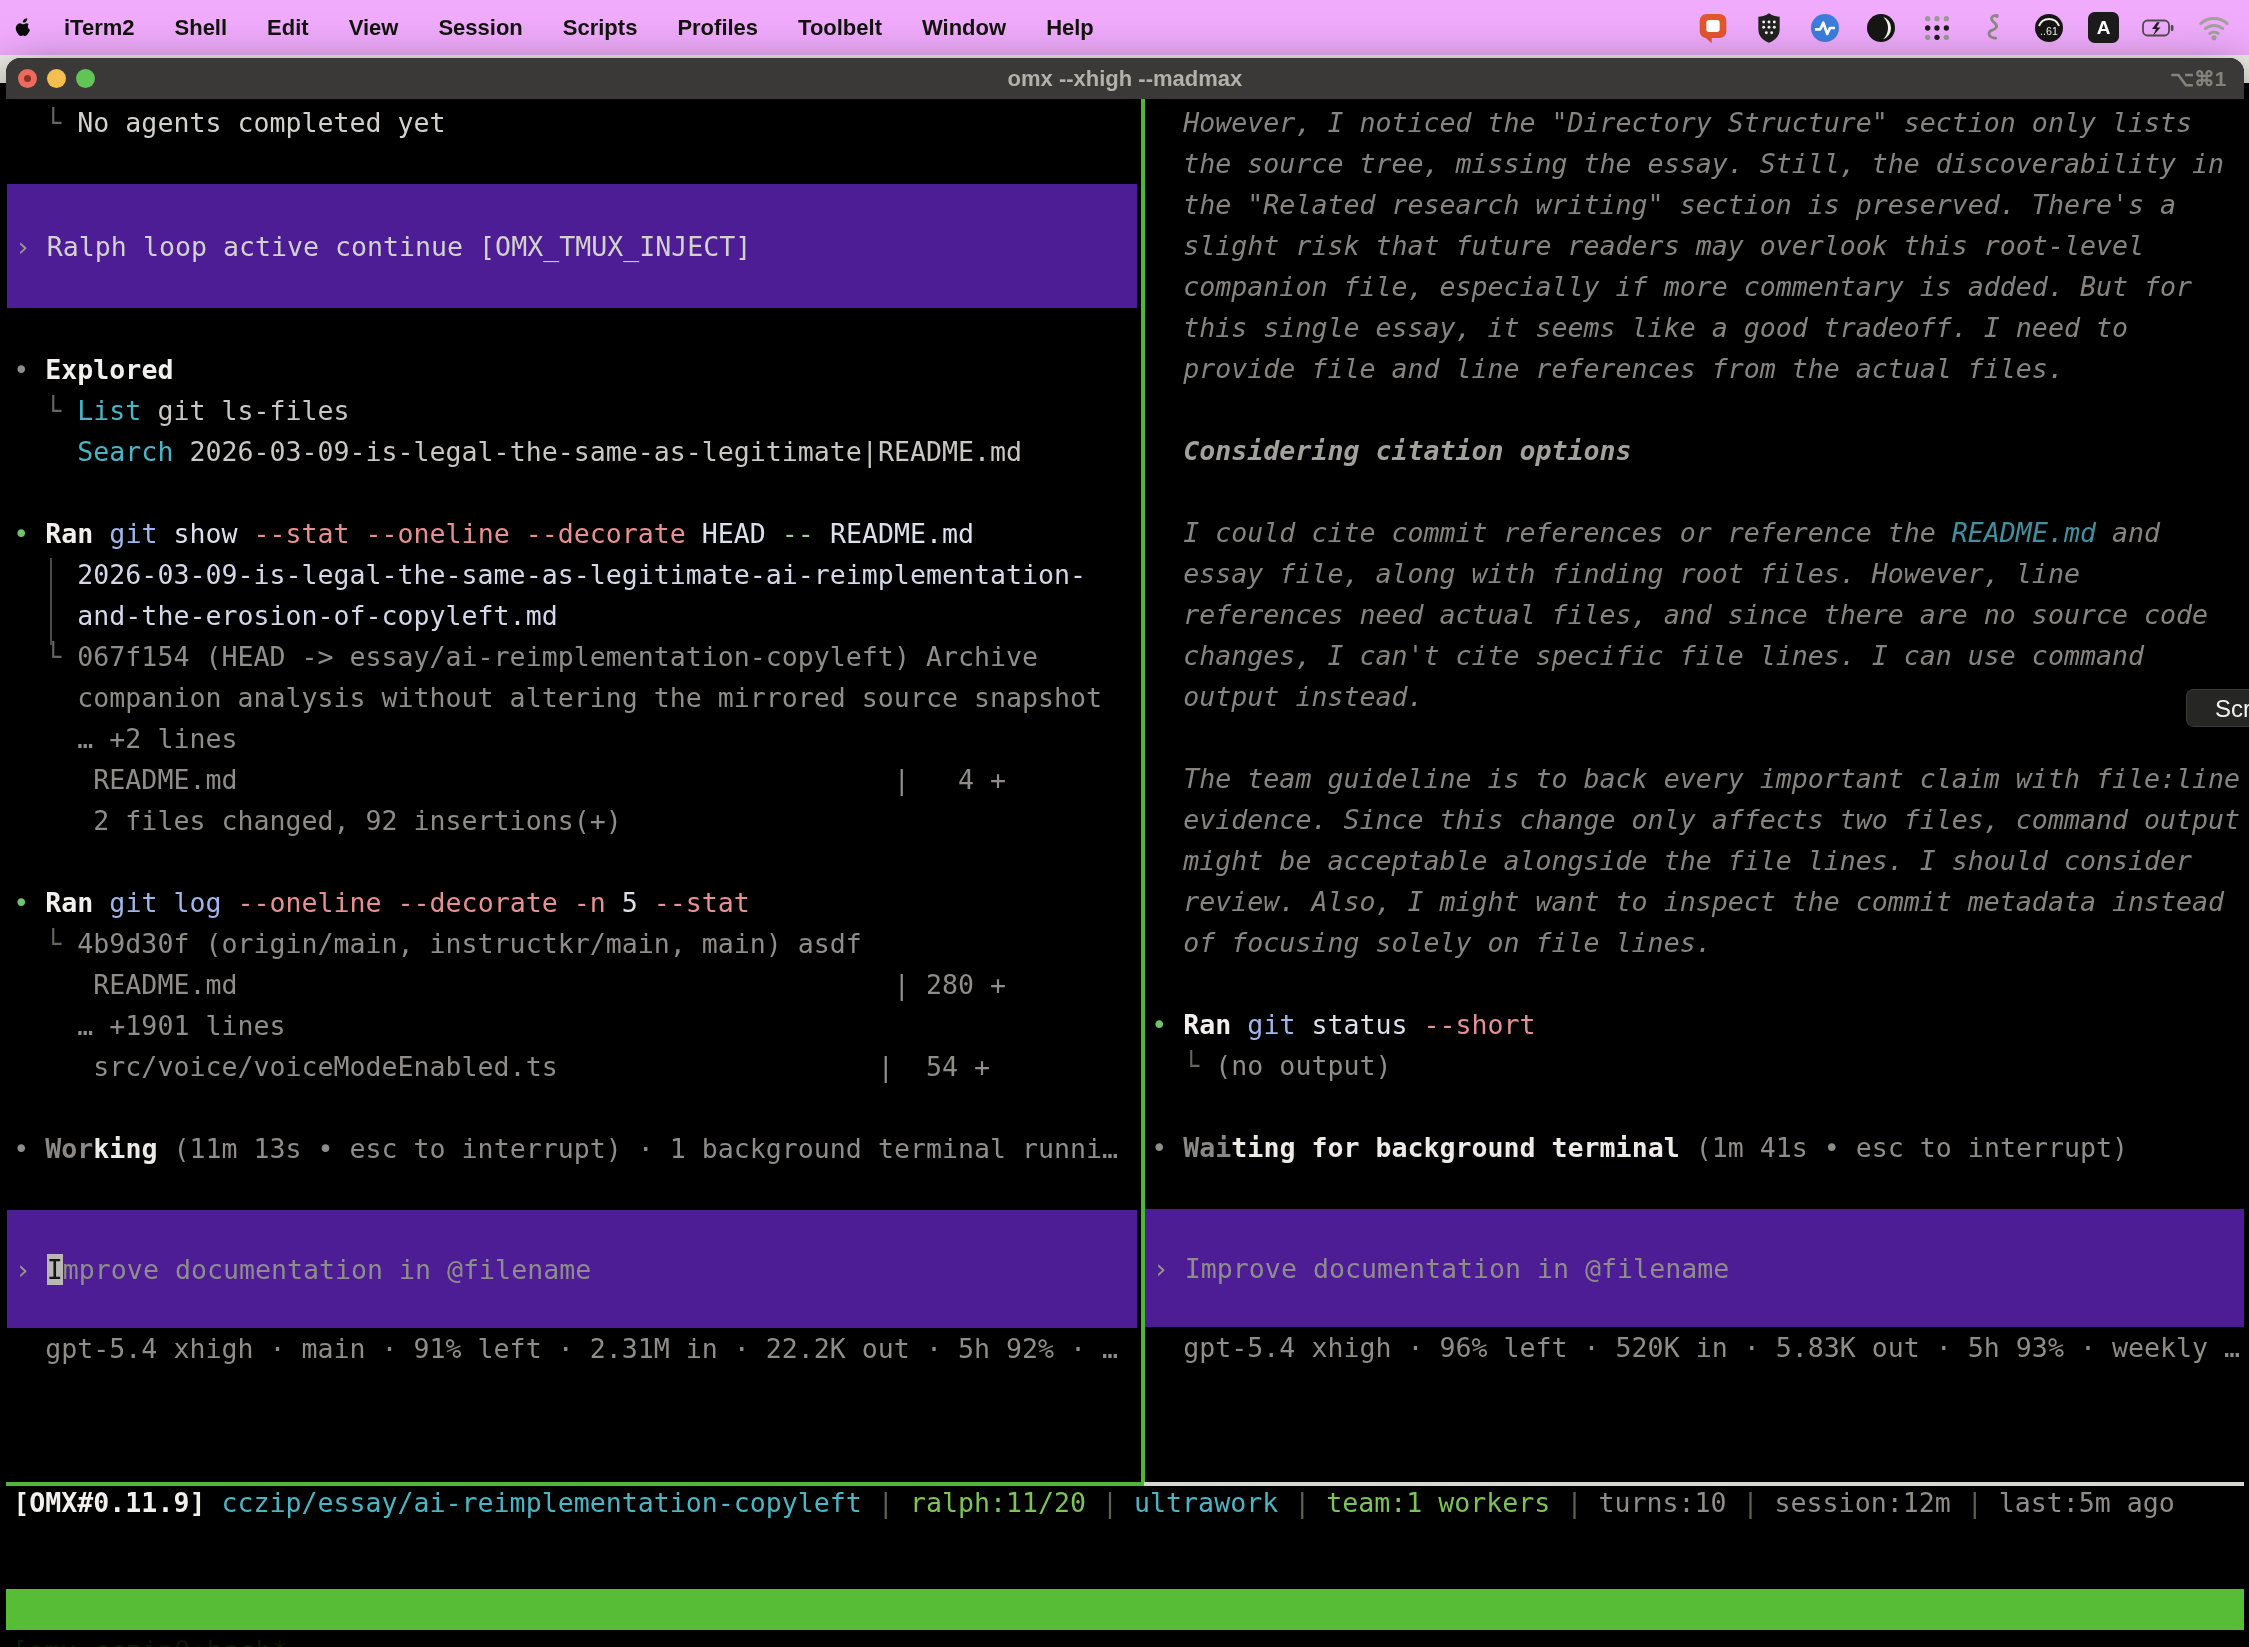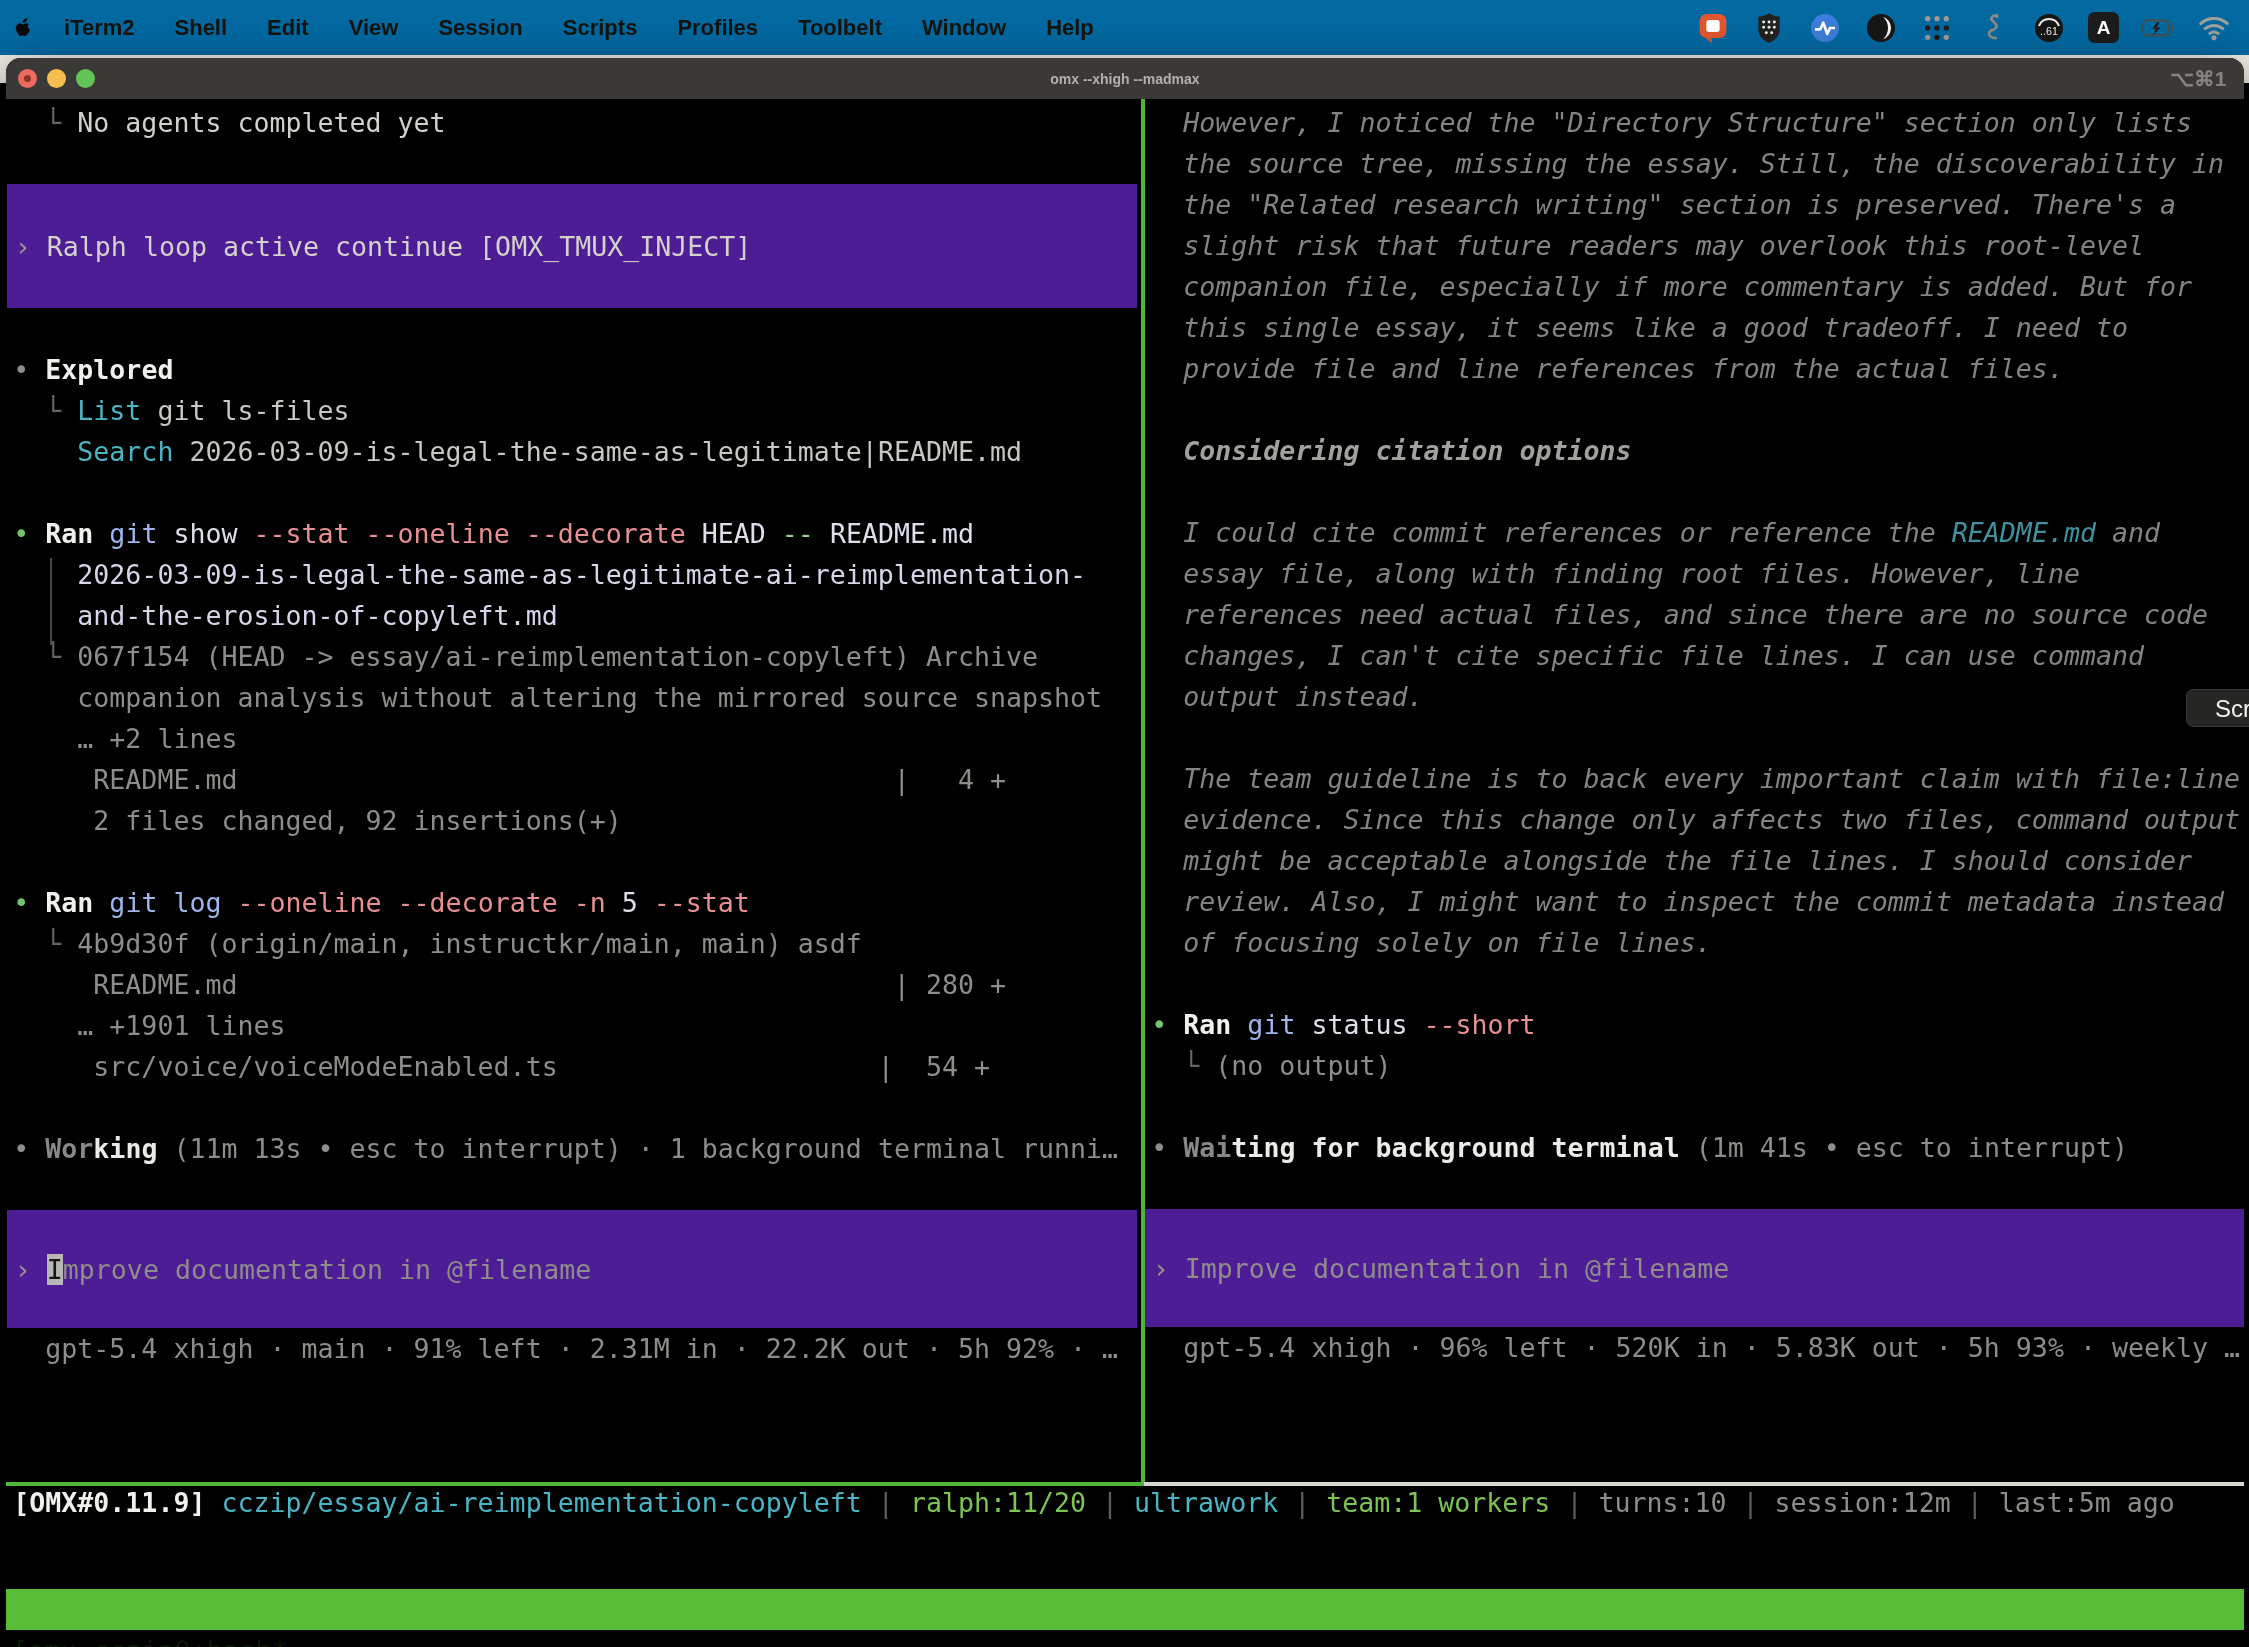--- a/index.html
+++ b/index.html
@@ -2,21 +2,21 @@
 <html style="font-size:11.8px"><head>
 <meta charset="utf-8">
 <style>
   * { margin:0; padding:0; box-sizing:border-box; }
   html,body { width:2250px; height:1648px; overflow:hidden; background:#000; }
   body { font-family:"Liberation Sans", sans-serif; position:relative;
          background:linear-gradient(#EFEEE5 0 83px, #000 83px); }
 
   
   .menubar { position:absolute; left:0; top:0; width:2250px; height:55px;
-             background:#0369a1; display:flex; align-items:center; color:#14140f;text-align:center; }
+             background:#f0abfc; display:flex; align-items:center; color:#14140f;text-align:center; }
   .apple { width:44px; display:flex; justify-content:center; }
   .apple svg { width:25px; height:29.5px; fill:#0a0a0a; }
   .mitems { display:flex; align-items:center; }
   .mitem { font-size:22px; font-weight:700; padding:0 20px; }
   .mitem.b { font-weight:700; }
   .mb-icons { margin-left:auto; display:flex; align-items:center; gap:22px; padding-right:19px; }
   .mbi { width:34px; height:34px; display:flex; align-items:center; justify-content:center; }
   .mbi svg { width:32px; height:32px; }
   .akey { width:31px; height:31px; background:#1c1c1c; border-radius:6.6px; color:#fff;
           font-weight:700; font-size:19px; display:flex; align-items:center; justify-content:center; }
@@ -27,21 +27,21 @@
             box-shadow:0 17.7px 52px rgba(0,0,0,.6); overflow:hidden; }
   .titlebar { position:absolute; left:0; top:0; right:0; height:41px; background:#3a3937;
               display:flex; align-items:center; }
   .lights { display:flex; gap:10.3px; margin-left:11.8px; }
   .light { width:19px; height:19px; border-radius:50%; }
   .light.red { background:#EC6A5E; position:relative; }
   .light.red::after { content:""; position:absolute; left:5.9px; top:5.9px; width:7.4px; height:7.4px;
                       border-radius:50%; background:#8c3126; }
   .light.yellow { background:#F5BF4F; }
   .light.green { background:#61C454; }
-  .wtitle { position:absolute; left:0; right:0; text-align:center; font-size:14px;
+  .wtitle { position:absolute; left:0; right:0; text-align:center; font-size:22px;
             font-weight:600; color:#b3b1aa; }
   .wshort { position:absolute; right:17.7px; font-size:20.7px; font-weight:600; color:#85837d; }
 
   
   .term { position:absolute; left:0; top:41px; right:0; bottom:0; background:#000;
           font-family:"DejaVu Sans Mono", monospace; font-size:26.6px; }
   .pane { position:absolute; top:0; height:1383px; overflow:hidden; padding-top:3px; }
   #left-pane { left:0; width:1135px; }
   #right-pane { left:1138px; right:0; }
   .tline { height:41px; line-height:41px; white-space:pre; padding-left:7.4px; }

